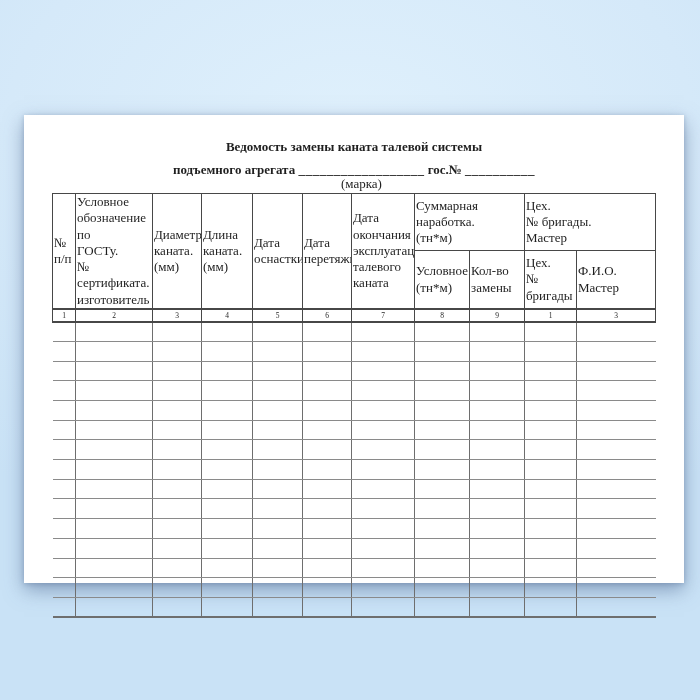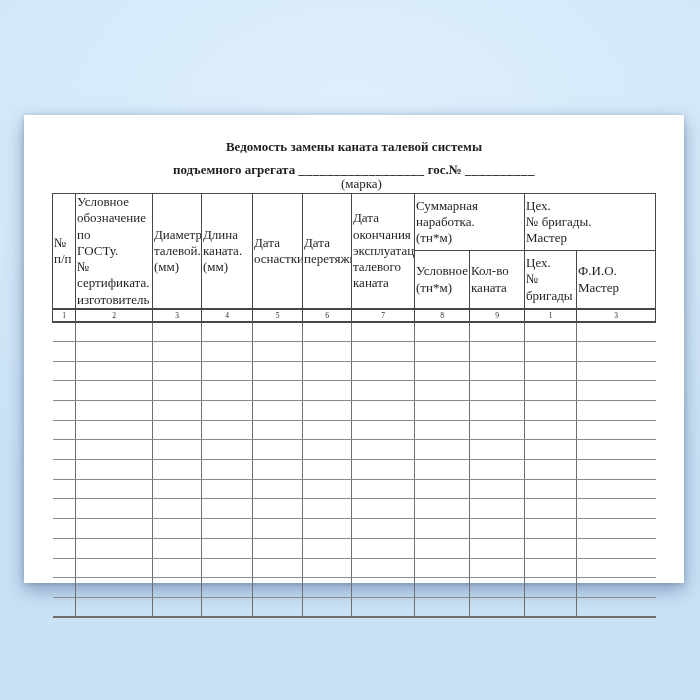--- a/index.html
+++ b/index.html
@@ -111,21 +111,21 @@
       <thead>
         <tr class="tier1">
           <th rowspan="2">№
 п/п</th>
           <th rowspan="2">Условное
 обозначение по
 ГОСТу.
 № сертификата.
 изготовитель</th>
           <th rowspan="2">Диаметр
-талевой.
+каната.
 (мм)</th>
           <th rowspan="2">Длина
 каната.
 (мм)</th>
           <th rowspan="2">Дата
 оснастки</th>
           <th rowspan="2">Дата
 перетяжки</th>
           <th rowspan="2">Дата
 окончания
@@ -135,21 +135,21 @@
           <th colspan="2">Суммарная наработка.
 (тн*м)</th>
           <th colspan="2">Цех.
 № бригады.
 Мастер</th>
         </tr>
         <tr class="tier2">
           <th>Условное.
 (тн*м)</th>
           <th>Кол-во
-каната</th>
+замены</th>
           <th>Цех.
 № бригады</th>
           <th>Ф.И.О. Мастер</th>
         </tr>
         <tr class="numbers">
           <td>1</td>
           <td>2</td>
           <td>3</td>
           <td>4</td>
           <td>5</td>

